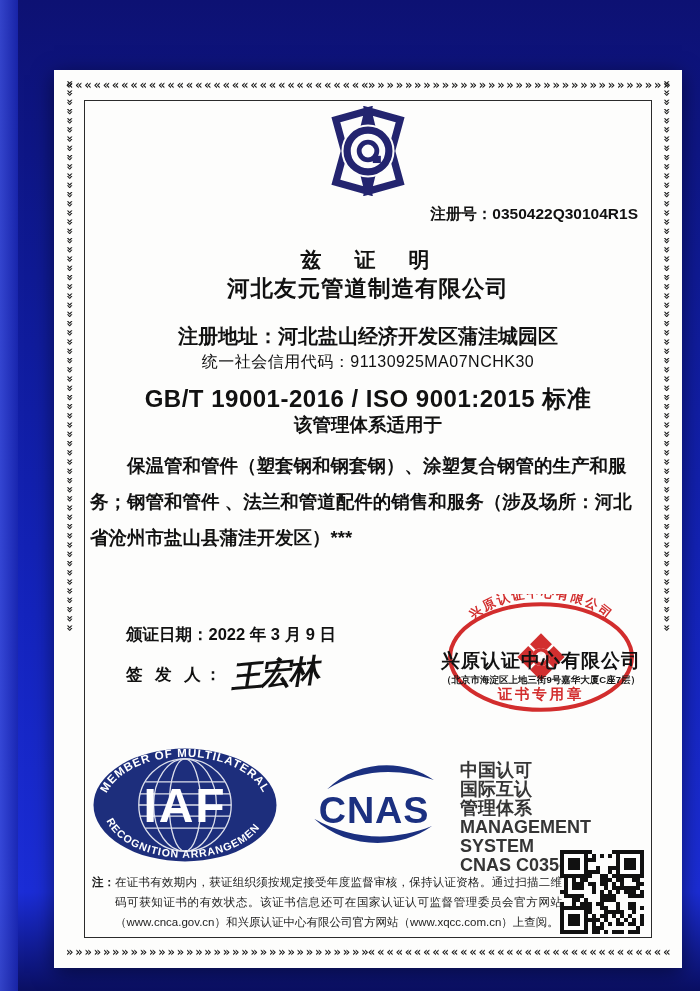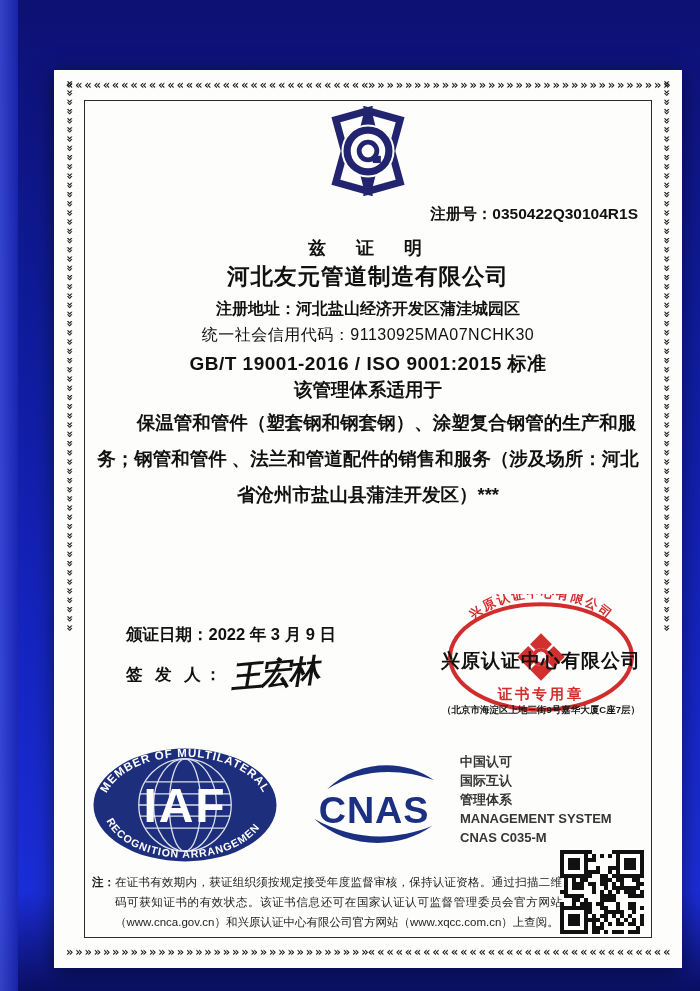--- a/index.html
+++ b/index.html
@@ -16,43 +16,43 @@
   .chev-top{left:12px;right:12px;top:8px;height:15px;display:flex;}
   .chev-bottom{left:12px;right:12px;bottom:8px;height:15px;display:flex;}
   .chev-top span,.chev-bottom span{display:block;width:50%;overflow:hidden;}
   .chev-left{left:8px;top:10px;bottom:10px;width:15px;writing-mode:vertical-rl;}
   .chev-right{right:8px;top:10px;bottom:10px;width:15px;writing-mode:vertical-rl;}
   .inner-border{position:absolute;inset:30px;border:1.6px solid #2b2b2b;}
   .content{position:absolute;left:32px;right:32px;top:32px;text-align:center;}
   .emblem{display:block;margin:4px auto 0;width:102px;height:90px;}
   .title{margin-top:2px;font-size:36px;font-weight:700;letter-spacing:5px;line-height:44px;}
   .reg-row{margin-top:8px;padding-right:12px;text-align:right;font-size:15.5px;font-weight:700;line-height:20px;}
-  .hereby{margin-top:12px;font-size:18px;font-weight:700;line-height:24px;letter-spacing:6px;}
+  .hereby{margin-top:24px;font-size:21px;font-weight:700;line-height:24px;letter-spacing:6px;}
   .company{margin-top:2px;font-size:22.5px;font-weight:700;line-height:30px;letter-spacing:1px;}
-  .addr{margin-top:5px;font-size:16px;font-weight:700;line-height:24px;}
+  .addr{margin-top:20px;font-size:20px;font-weight:700;line-height:24px;}
   .code{margin-top:2px;font-size:16px;font-weight:400;line-height:24px;letter-spacing:.5px;}
   .conf{margin-top:9px;font-size:18.5px;font-weight:700;line-height:26px;letter-spacing:4px;}
-  .std{margin-top:4px;font-size:19px;font-weight:700;line-height:26px;letter-spacing:.5px;}
+  .std{margin-top:12px;font-size:24px;font-weight:700;line-height:26px;letter-spacing:.5px;}
   .scope-head{font-size:18.5px;font-weight:700;line-height:26px;}
-  .scope{margin-top:2px;padding:0 4px;text-align:center;text-indent:2em;
+  .scope{margin-top:10px;padding:0 4px;text-align:left;text-indent:2em;
     font-size:18.5px;font-weight:700;line-height:36px;}
   .dates{position:absolute;left:72px;top:550px;text-align:left;font-size:16.5px;font-weight:700;line-height:28px;}
   .sign-row{margin-top:12px;display:flex;align-items:flex-end;}
   .sign-label{letter-spacing:4px;}
   .signature{display:inline-block;margin-left:8px;font-size:31px;font-weight:700;
     letter-spacing:-2px;transform:rotate(-5deg) skewX(-14deg);}
   sup{font-size:10px;}
   .issuer{position:absolute;right:20px;top:524px;width:242px;text-align:center;}
   .stamp-svg{position:absolute;left:50%;top:0;transform:translateX(-50%);width:200px;height:126px;opacity:.93;}
   .issuer-name{position:relative;margin-top:54px;font-size:19px;font-weight:700;letter-spacing:1px;}
-  .issuer-addr{position:relative;margin-top:30px;font-size:9.5px;font-weight:700;color:#151515;}
+  .issuer-addr{position:relative;font-size:9.5px;font-weight:700;color:#151515;}
   .logos{position:absolute;left:32px;right:26px;top:674px;display:flex;align-items:flex-start;text-align:left;}
   .iaf-svg{width:198px;height:122px;flex:none;}
   .cnas-svg{width:140px;height:92px;flex:none;margin-left:20px;margin-top:14px;}
-  .cnas-lines{margin-left:16px;margin-top:8px;font-size:13px;line-height:19px;color:#353535;font-weight:600;}
+  .cnas-lines{margin-left:16px;margin-top:17px;font-size:18px;line-height:19px;color:#353535;font-weight:600;}
   .qr{position:absolute;right:38px;top:780px;width:84px;height:84px;}
   .footnote{position:absolute;left:38px;top:802px;width:470px;display:flex;
     text-align:left;font-size:11.5px;line-height:20px;color:#1d1d1d;}
   .footnote-label{flex:none;font-weight:700;}
   .footnote p{margin:0;text-align:justify;}
 </style>
 </head>
 <body>
 
 <div class="stage">

